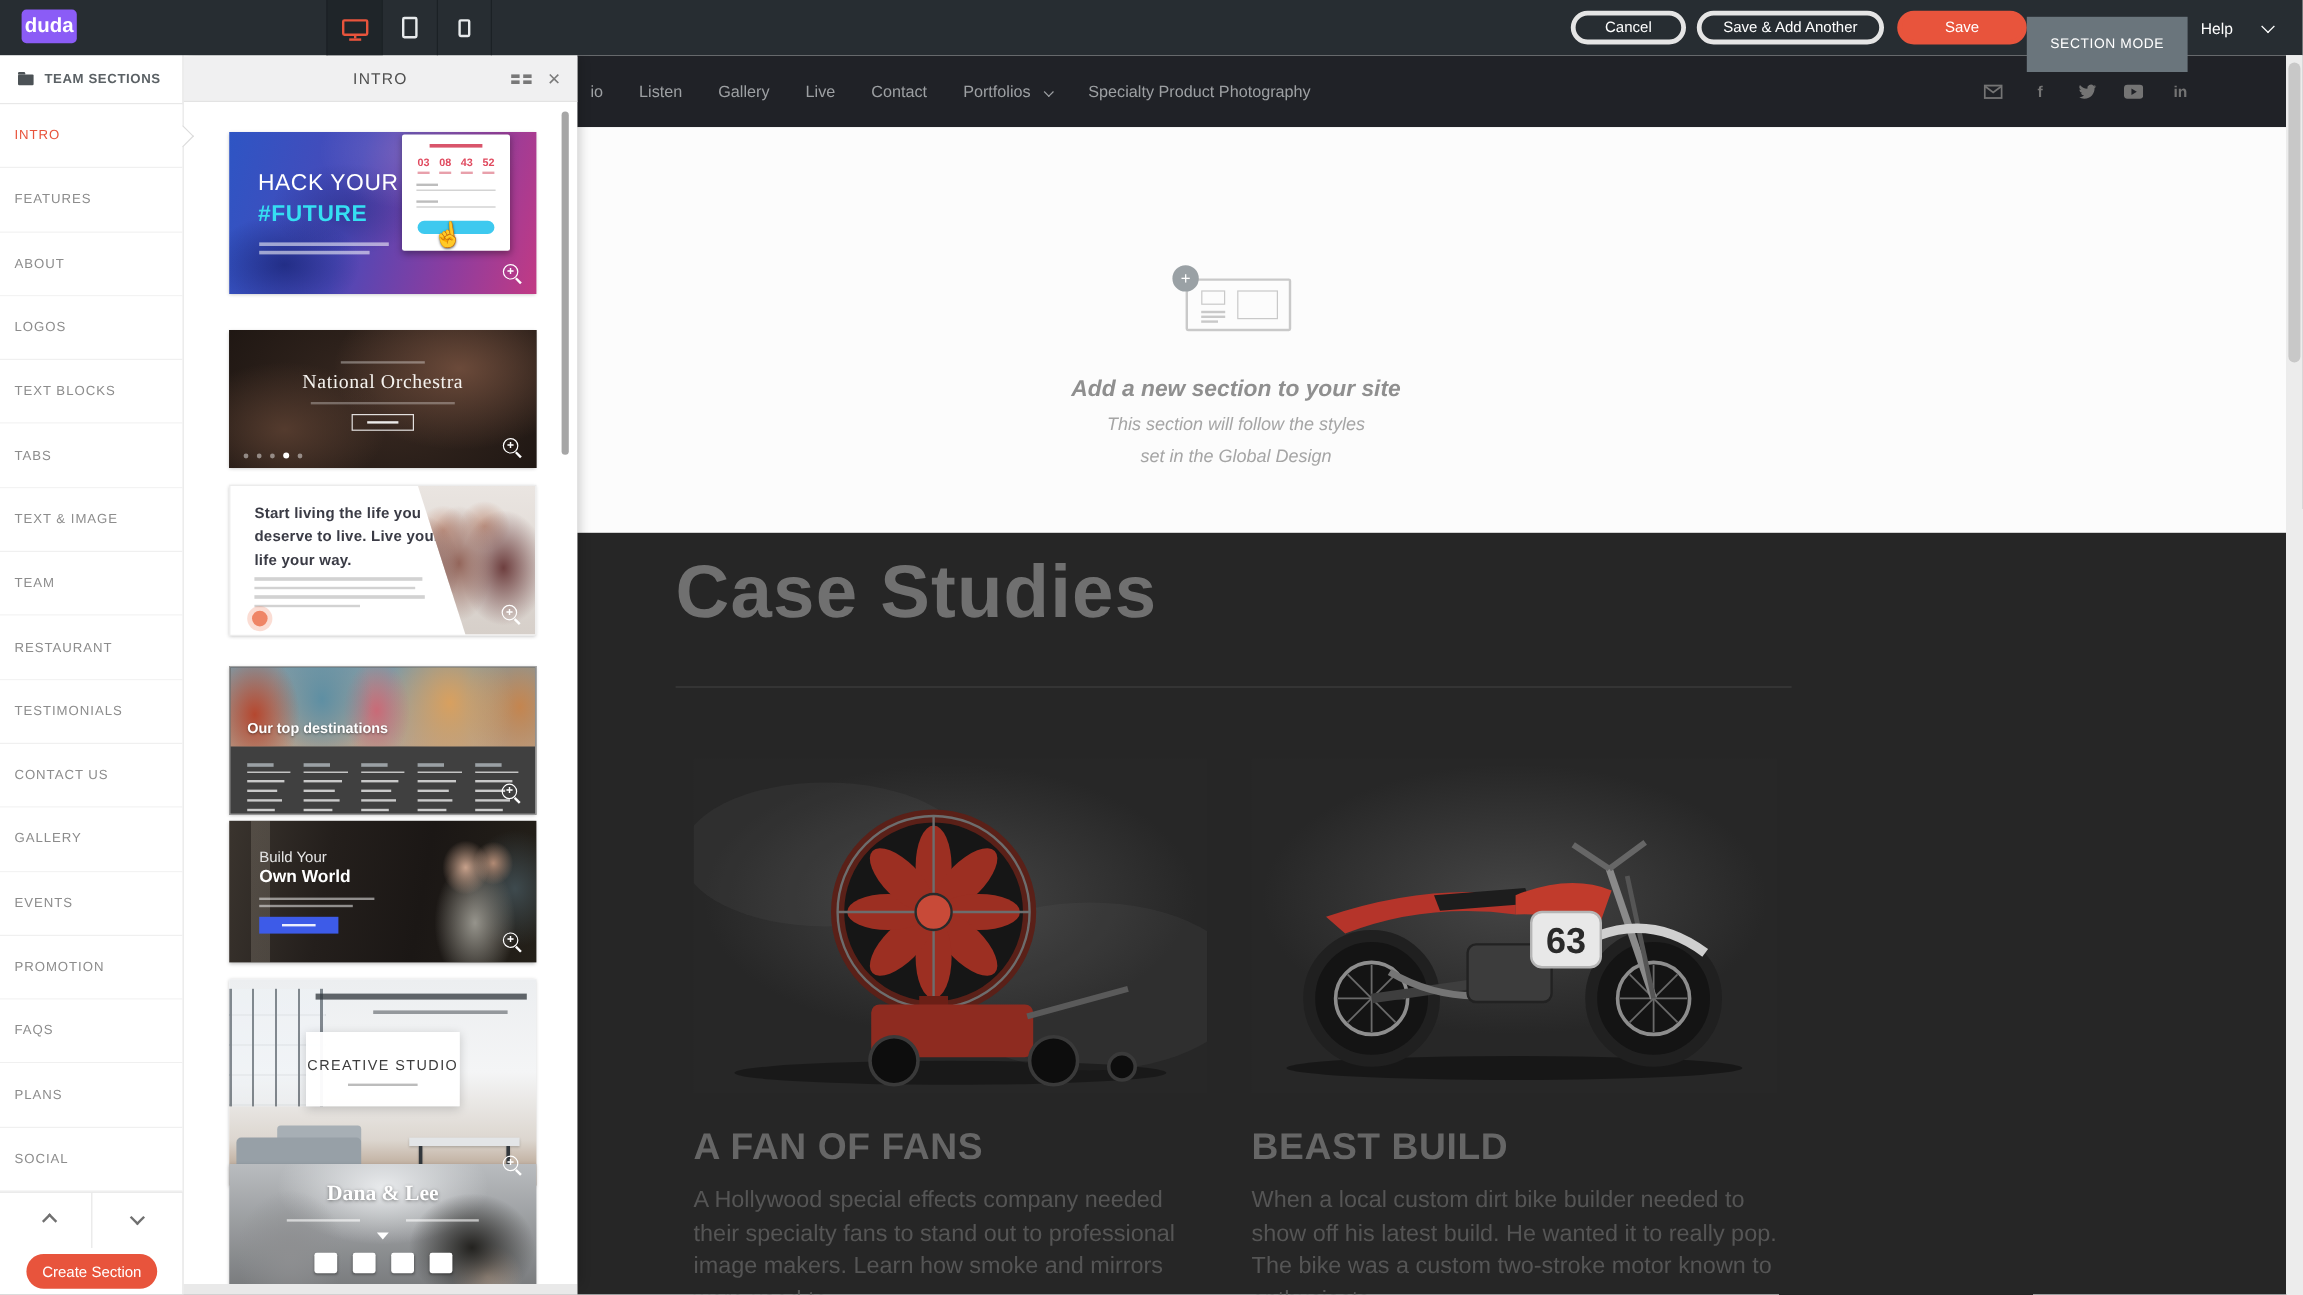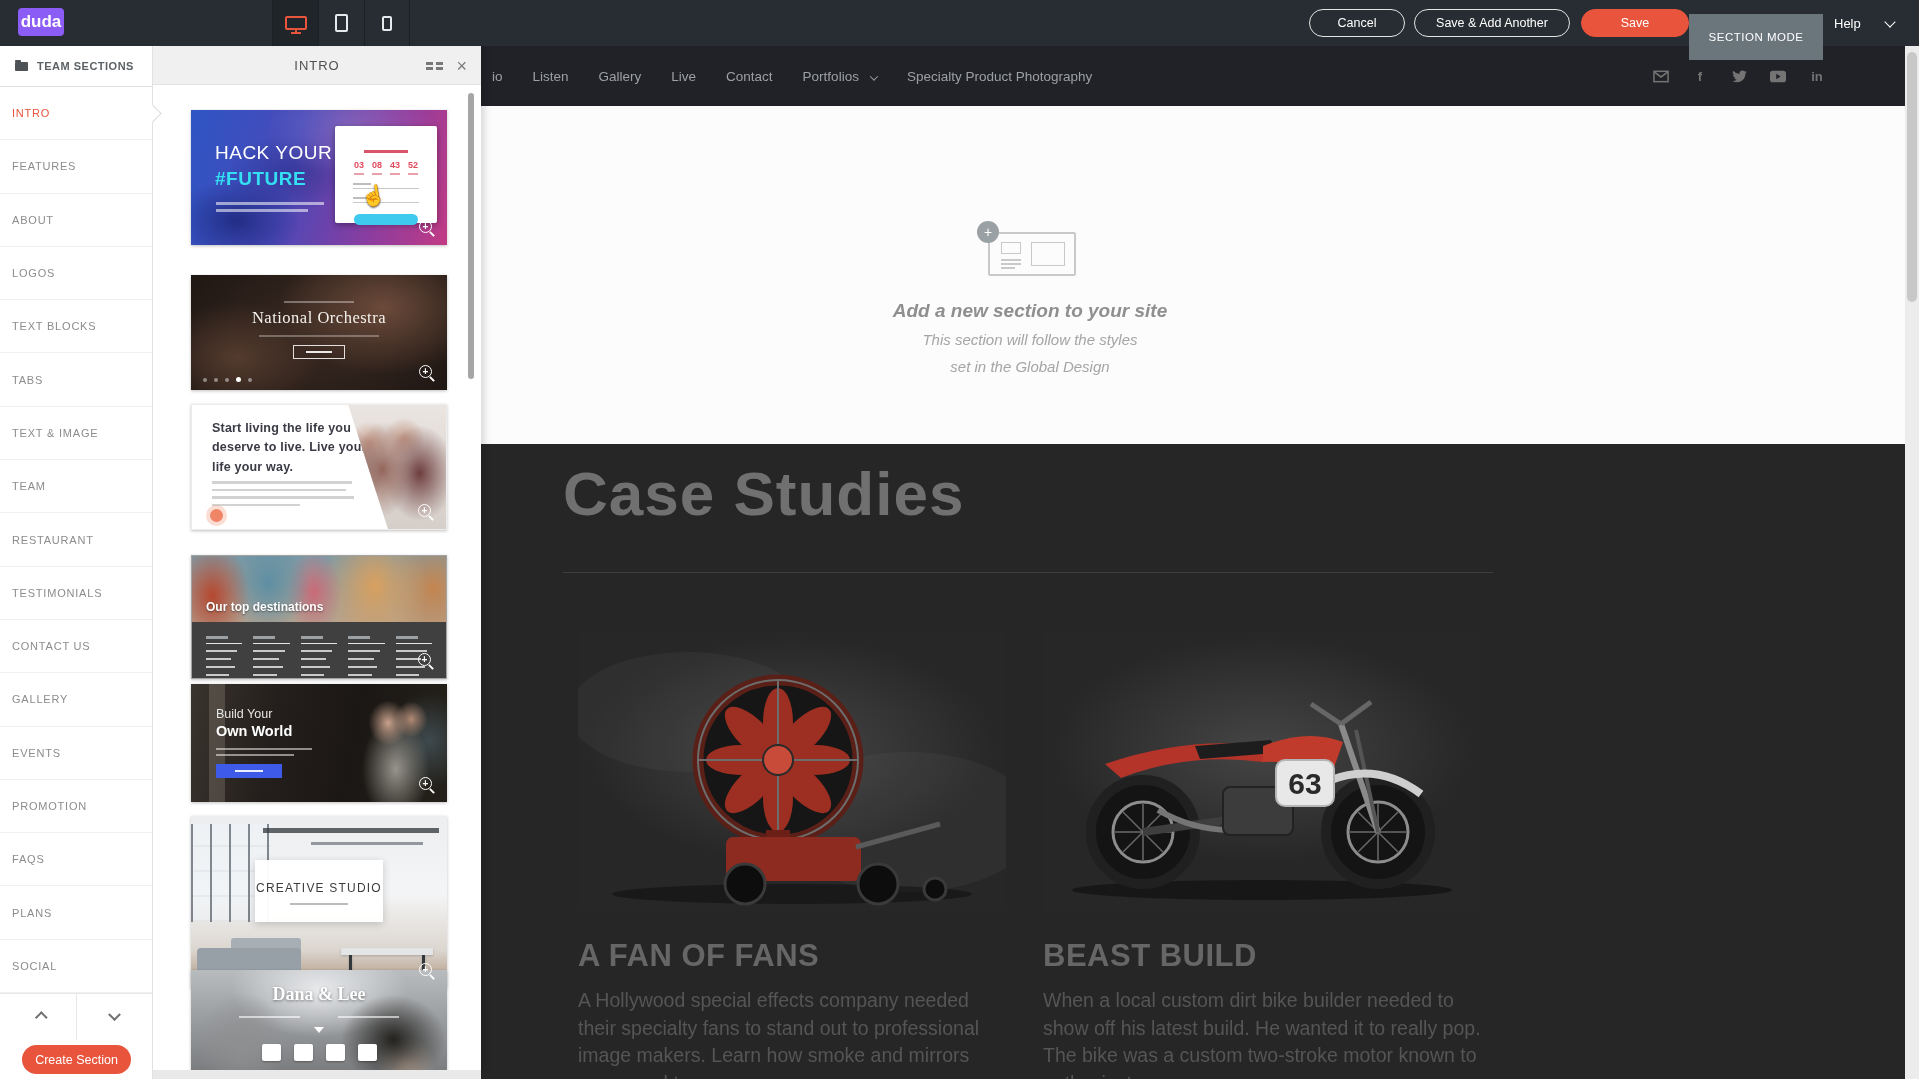--- a/index.html
+++ b/index.html
@@ -12,21 +12,21 @@
 .logo{position:absolute;left:18px;top:8px;width:46px;height:28px;background:#8b5cf6;border-radius:4px;color:#fff;font-weight:700;font-size:17px;display:flex;align-items:center;justify-content:center;cursor:pointer}
 .devices{position:absolute;left:272px;top:0;height:46px;display:flex}
 .dev{width:46px;height:46px;display:flex;align-items:center;justify-content:center;border-left:1px solid #1b2125;cursor:pointer}
 .dev:last-child{border-right:1px solid #1b2125}
 .dev.active{background:#1f2529}
 .ic-monitor{position:relative;width:22px;height:14px;border:2px solid #e8543c;border-radius:2px}
 .ic-monitor::before{content:"";position:absolute;left:8px;bottom:-4px;width:2px;height:3px;background:#e8543c}
 .ic-monitor::after{content:"";position:absolute;left:4px;bottom:-6px;width:10px;height:2px;background:#e8543c}
 .ic-tablet{width:13px;height:18px;border:2px solid #e7eaec;border-radius:2px}
 .ic-phone{width:10px;height:15px;border:2px solid #e7eaec;border-radius:2px}
-.pill{position:absolute;top:9px;height:28px;border:1px solid #e5e5e5;border-radius:14px;color:#fff;font-size:12.5px;display:flex;align-items:center;justify-content:center;background:transparent;cursor:pointer}
+.pill{position:absolute;top:9px;height:28px;border:4px solid #e5e5e5;border-radius:14px;color:#fff;font-size:12.5px;display:flex;align-items:center;justify-content:center;background:transparent;cursor:pointer}
 .btn-cancel{left:1309px;width:96px}
 .btn-saveadd{left:1414px;width:156px}
 .btn-save{left:1581px;width:108px;background:#e8543c;border-color:#e8543c}
 .mode{position:absolute;left:1689px;top:14px;width:134px;height:46px;background:#6a757c;color:#fff;font-size:11.5px;letter-spacing:.5px;display:flex;align-items:center;justify-content:center}
 .help{position:absolute;left:1834px;top:0;height:46px;display:flex;align-items:center;color:#fff;font-size:13px;cursor:pointer}
 .help-chev{position:absolute;left:1886px;top:18px;width:8px;height:8px;border-left:1.5px solid #fff;border-bottom:1.5px solid #fff;transform:rotate(-45deg);cursor:pointer}
 
 
 .sidebar{position:absolute;left:0;top:46px;width:153px;bottom:0;background:#fff;border-right:1px solid #e2e2e2;z-index:6}
 .sb-head{height:41px;display:flex;align-items:center;padding-left:15px;border-bottom:1px solid #e3e3e3;color:#5b6165;font-size:11px;font-weight:700;letter-spacing:.5px}
@@ -59,21 +59,21 @@
 .mag::after{content:"";position:absolute;right:0;bottom:1px;width:6px;height:2px;background:#fff;transform:rotate(45deg)}
 
 
 #t1{top:25px;height:135px;background:linear-gradient(105deg,#2e55c4 0%,#4a49b8 40%,#8a3da0 72%,#c23a84 100%)}
 #t1::before{content:"";position:absolute;inset:0;background:radial-gradient(90px 60px at 18% 82%,rgba(10,20,90,.55),transparent 70%),radial-gradient(120px 70px at 62% 12%,rgba(255,255,255,.16),transparent 70%),radial-gradient(90px 55px at 38% 48%,rgba(15,25,95,.35),transparent 70%)}
 .t1-title{position:absolute;left:24px;top:32px;color:#fff;font-size:19px;font-weight:400;letter-spacing:.5px}
 .t1-title2{position:absolute;left:24px;top:58px;color:#35dff2;font-size:19px;font-weight:700;letter-spacing:.5px}
 .t1-p{position:absolute;left:25px;top:92px}
 .t1-p i{display:block;height:3px;background:rgba(255,255,255,.55);margin-bottom:4px}
 .t1-p i:nth-child(1){width:108px}.t1-p i:nth-child(2){width:92px}
-.t1-card{position:absolute;left:144px;top:16px;width:102px;height:97px;background:#fff;border-radius:2px;box-shadow:0 2px 6px rgba(0,0,0,.35);padding-top:24px}
+.t1-card{position:absolute;left:144px;top:2px;width:90px;height:97px;background:#fff;border-radius:2px;box-shadow:0 2px 6px rgba(0,0,0,.35);padding-top:8px}
 .t1-cap{width:44px;height:3px;background:#d9556b;margin:0 auto}
 .t1-count{display:flex;justify-content:center;gap:8px;margin-top:7px}
 .t1-count span{display:flex;flex-direction:column;align-items:center;gap:3px}
 .t1-count b{font-size:9px;color:#e04a5f;font-weight:700}
 .t1-count i{width:10px;height:2px;background:#e8a0ab}
 .t1-f{width:66px;height:1px;background:#c9c9c9;margin:13px auto 0;position:relative}
 .t1-f::before{content:"";position:absolute;left:0;top:-5px;width:18px;height:2px;background:#bdbdbd}
 .t1-btn{width:64px;height:11px;border-radius:6px;background:#3ec9ef;margin:11px auto 0}
 .t1-cursor{position:absolute;left:170px;top:74px;font-size:20px;color:#fff;text-shadow:0 1px 2px rgba(0,0,0,.6);transform:rotate(-8deg);z-index:4}
 
@@ -154,21 +154,21 @@
 
 .white-sec{position:absolute;left:0;top:60px;right:0;height:338px;background:#fcfcfc;cursor:pointer}
 .ph{position:absolute;left:399px;top:115px;width:300px;text-align:center}
 .ph-icon{position:relative;width:120px;height:58px;margin:0 auto}
 .ph-box{position:absolute;left:18px;top:11px;width:88px;height:44px;border:2px solid #c9c9c9;border-radius:2px}
 .ph-box .r1{position:absolute;left:11px;top:8px;width:20px;height:12px;border:1.5px solid #c9c9c9}
 .ph-box .r2{position:absolute;right:9px;top:8px;width:34px;height:24px;border:1.5px solid #c9c9c9}
 .ph-box .l{position:absolute;left:11px;height:1.5px;background:#c9c9c9;width:20px}
 .ph-box .l1{top:25px}.ph-box .l2{top:29px}.ph-box .l3{top:33px;width:14px}
 .ph-plus{position:absolute;left:7px;top:0;width:22px;height:22px;border-radius:50%;background:#9aa1a5;color:#fff;font-size:14px;line-height:22px;text-align:center}
-.ph-title{margin-top:21px;font-size:19px;font-weight:700;font-style:italic;color:#8f8f8f}
+.ph-title{margin-top:35px;font-size:19px;font-weight:700;font-style:italic;color:#8f8f8f}
 .ph-line{margin-top:9px;font-size:15px;font-style:italic;color:#a5a5a5;line-height:18px}
 
 .dark-sec{position:absolute;left:0;top:398px;right:0;bottom:0;background:#262626}
 .cs-head{position:absolute;left:82px;top:16px;font-size:62px;font-weight:700;color:#707070;letter-spacing:1px;line-height:1.1}
 .cs-rule{position:absolute;left:82px;top:128px;width:930px;height:1px;background:#3e3e3e}
 .cards{position:absolute;left:97px;top:188px;display:flex;gap:37px}
 .card{width:428px}
 .card.wide{width:438px}
 .card-img{height:279px;position:relative;background:radial-gradient(closest-side at 50% 42%,#454545,#272727 96%);overflow:hidden}
 .card-title{margin-top:27px;font-size:31px;font-weight:700;color:#666;letter-spacing:.5px}

